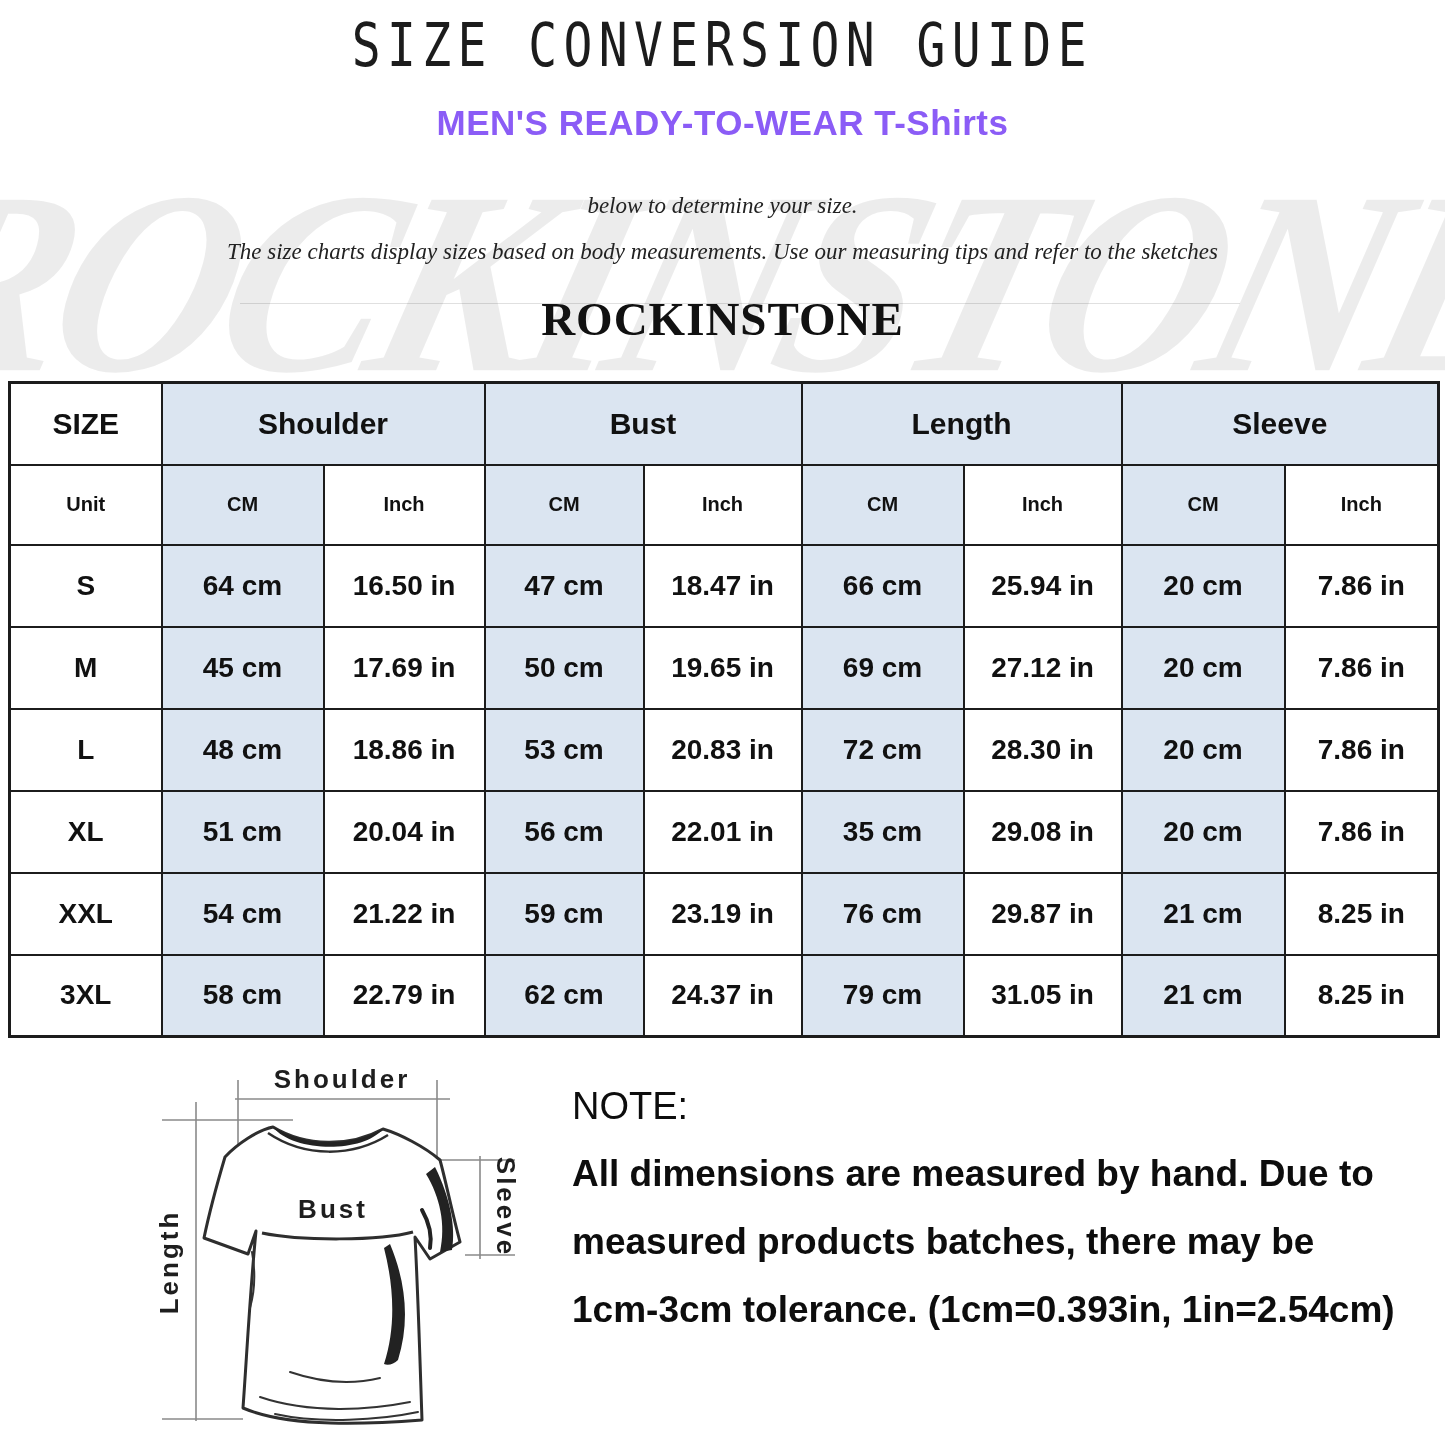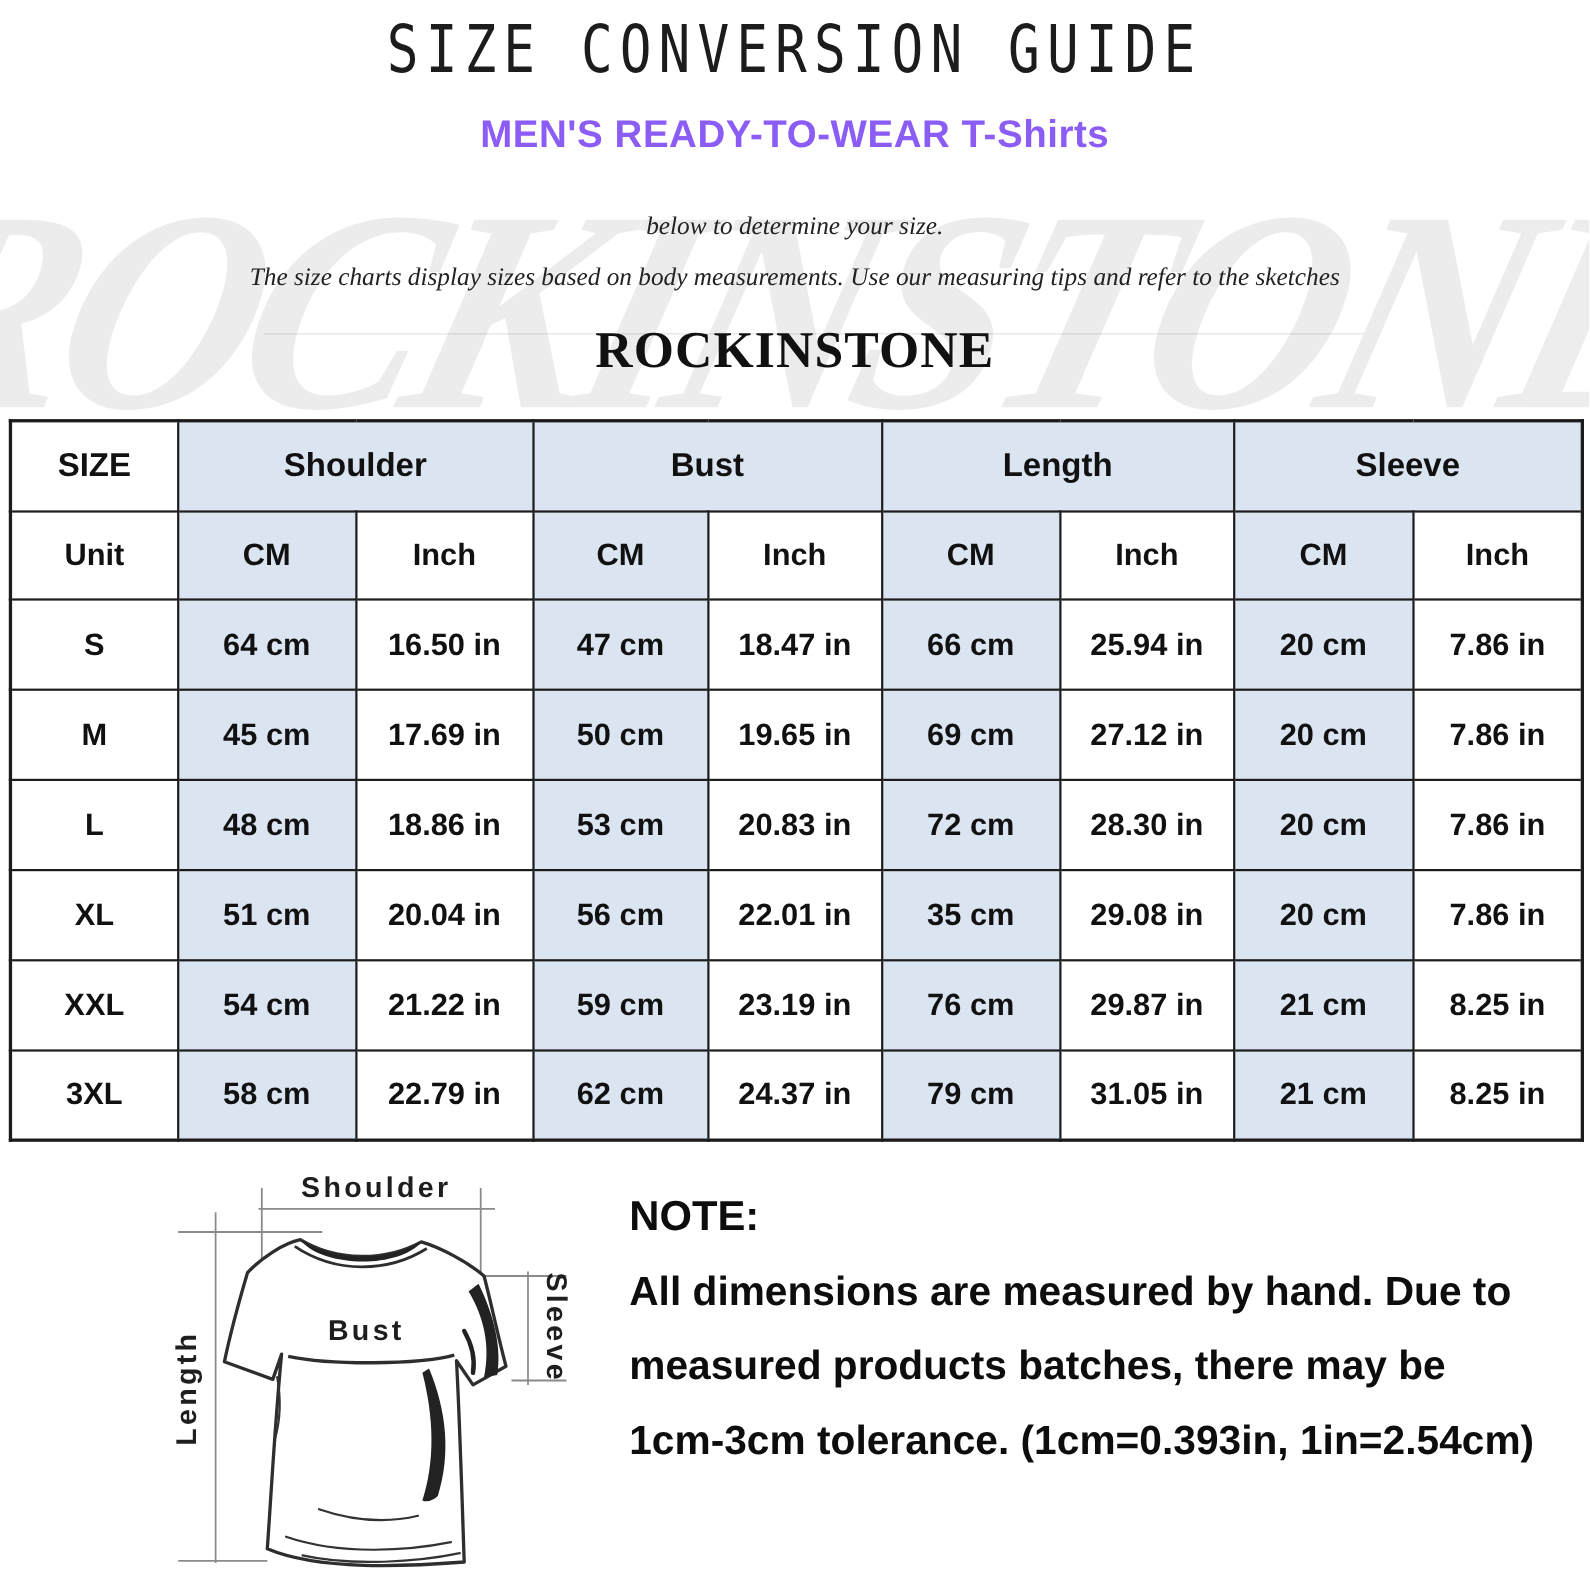--- a/index.html
+++ b/index.html
@@ -49,35 +49,35 @@
     border-collapse:collapse;table-layout:fixed;width:1429px;
     border:3px solid var(--table-border,#1c1c1c);
   }
   .size-table td,.size-table th{
     border:2px solid var(--table-border,#1c1c1c);
     text-align:center;vertical-align:middle;
     font-weight:bold;color:#111;background:#fff;
     padding:0;
   }
   .size-table .grp{font-size:30px;}
-  .size-table .unit{font-size:28px;}
+  .size-table .unit{font-size:20px;}
   .size-table .val{font-size:28px;}
   .size-table .c-blue{background:var(--header-fill,#dbe5f1);}
   .r-head1{height:82px;}
   .r-head2{height:80px;}
   .r-data{height:82px;}
   
   .diagram{position:absolute;left:140px;top:1052px;z-index:2;}
   .diagram text{
     font-family:"Liberation Sans",sans-serif;
     font-weight:bold;fill:#1e1e1e;letter-spacing:3px;
   }
   
   .note{position:absolute;left:572px;top:1072px;width:860px;z-index:2;color:#0d0d0d;}
-  .note .note-heading{font-size:38px;font-weight:bold;line-height:68px;}
+  .note .note-heading{font-size:38px;font-weight:normal;line-height:68px;}
   .note .note-line{font-size:37px;font-weight:bold;line-height:68px;}
 </style>
 </head>
 <body>
 
 <div class="page">
 
   <div class="watermark">ROCKINSTONE</div>
 
   <div class="title-wrap">

